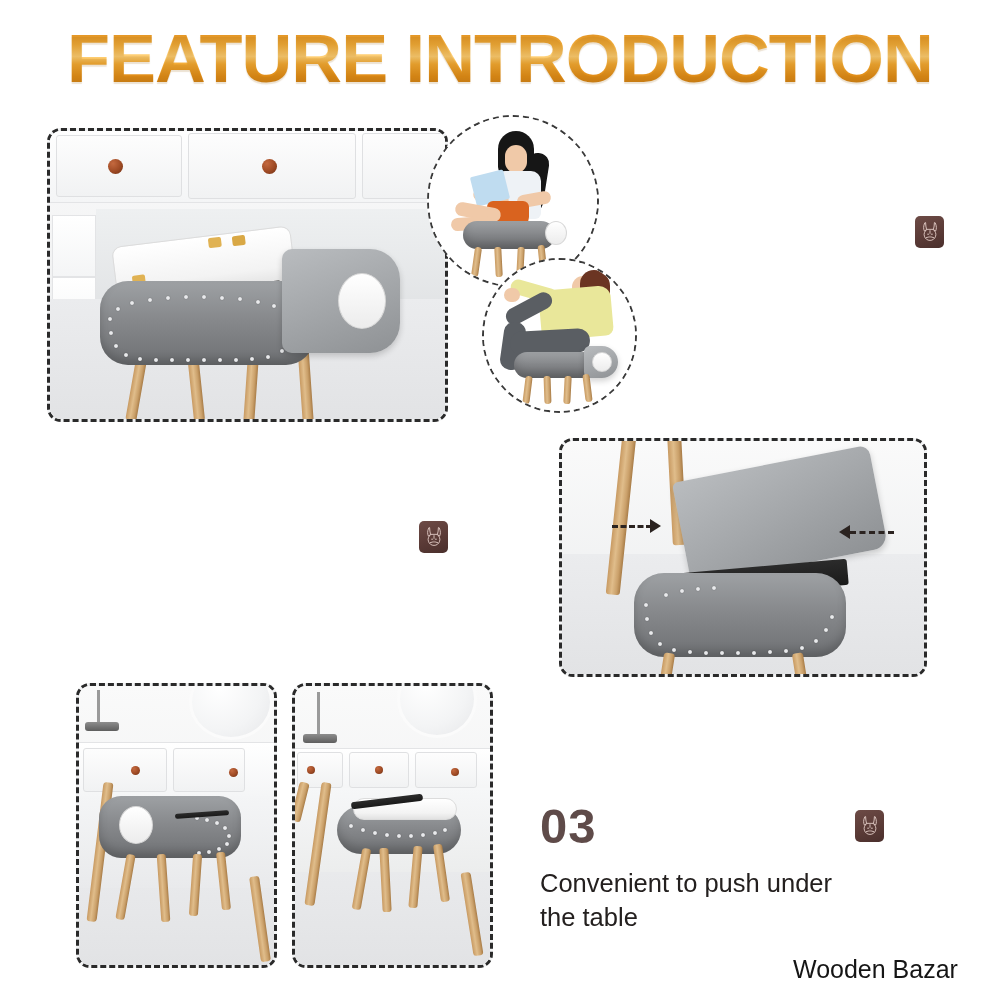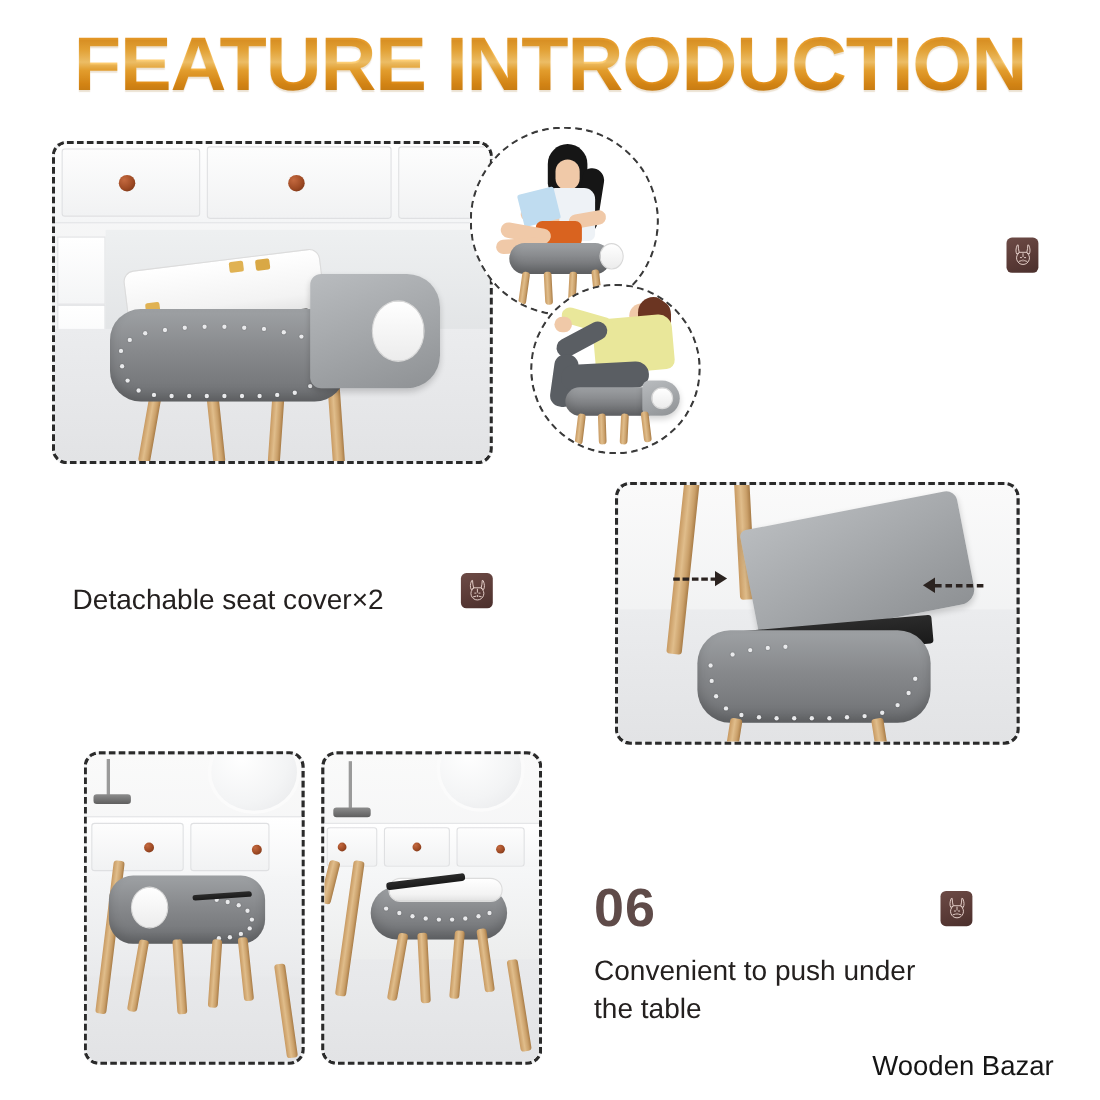--- a/index.html
+++ b/index.html
@@ -361,21 +361,20 @@
         <div class="arrow-head right" style="left:88px; top:78px;"></div>
       </div>
       <div>
         <div class="arrow-line" style="left:288px; top:90px; width:44px;"></div>
         <div class="arrow-head left" style="left:277px; top:84px;"></div>
       </div>
     </div>
   </div>
 
   <div class="feature" style="left:66px; top:512px;">
-    <div class="feature-desc" style="margin-top:18px;">Detachable seat cover×2</div>
   </div>
   <div class="badge" style="left:419px; top:521px;">
     <svg width="20" height="23" viewBox="0 0 20 23">
       <g fill="none" stroke="#e3cdc7" stroke-width="0.9" stroke-linejoin="round" stroke-linecap="round">
         <path d="M4.6 2.2 C3.3 5.2 3.3 8.0 4.4 10.0 L6.6 8.6 C6.0 6.2 5.6 4.0 5.6 2.0 Z"></path>
         <path d="M15.4 2.2 C16.7 5.2 16.7 8.0 15.6 10.0 L13.4 8.6 C14.0 6.2 14.4 4.0 14.4 2.0 Z"></path>
         <path d="M6.6 8.6 C4.5 10.4 3.6 12.8 4.4 15.2 C5.2 17.8 7.3 19.4 10 19.4 C12.7 19.4 14.8 17.8 15.6 15.2 C16.4 12.8 15.5 10.4 13.4 8.6 Z"></path>
         <path d="M7.6 13.2 L8.7 13.2"></path>
         <path d="M11.3 13.2 L12.4 13.2"></path>
         <path d="M10 15.2 L10 16.4"></path>
@@ -469,21 +468,21 @@
       <div class="darkslot" style="left:56px; top:112px; width:72px; height:7px; transform:rotate(-7deg);"></div>
 
       <div class="leg" style="left:62px; top:162px; width:9px; height:62px; transform:rotate(10deg);"></div>
       <div class="leg" style="left:86px; top:162px; width:9px; height:64px; transform:rotate(-3deg);"></div>
       <div class="leg" style="left:116px; top:160px; width:9px; height:62px; transform:rotate(5deg);"></div>
       <div class="leg" style="left:142px; top:158px; width:9px; height:58px; transform:rotate(-8deg);"></div>
     </div>
   </div>
 
   <div class="feature" style="left:540px; top:802px;">
-    <div class="feature-num">06</div>
+    <div class="feature-num">03</div>
     <div class="feature-desc" style="margin-top:16px;">Convenient to push under
  the table</div>
   </div>
   <div class="badge" style="left:855px; top:810px;">
     <svg width="20" height="23" viewBox="0 0 20 23">
       <g fill="none" stroke="#e3cdc7" stroke-width="0.9" stroke-linejoin="round" stroke-linecap="round">
         <path d="M4.6 2.2 C3.3 5.2 3.3 8.0 4.4 10.0 L6.6 8.6 C6.0 6.2 5.6 4.0 5.6 2.0 Z"></path>
         <path d="M15.4 2.2 C16.7 5.2 16.7 8.0 15.6 10.0 L13.4 8.6 C14.0 6.2 14.4 4.0 14.4 2.0 Z"></path>
         <path d="M6.6 8.6 C4.5 10.4 3.6 12.8 4.4 15.2 C5.2 17.8 7.3 19.4 10 19.4 C12.7 19.4 14.8 17.8 15.6 15.2 C16.4 12.8 15.5 10.4 13.4 8.6 Z"></path>
         <path d="M7.6 13.2 L8.7 13.2"></path>

